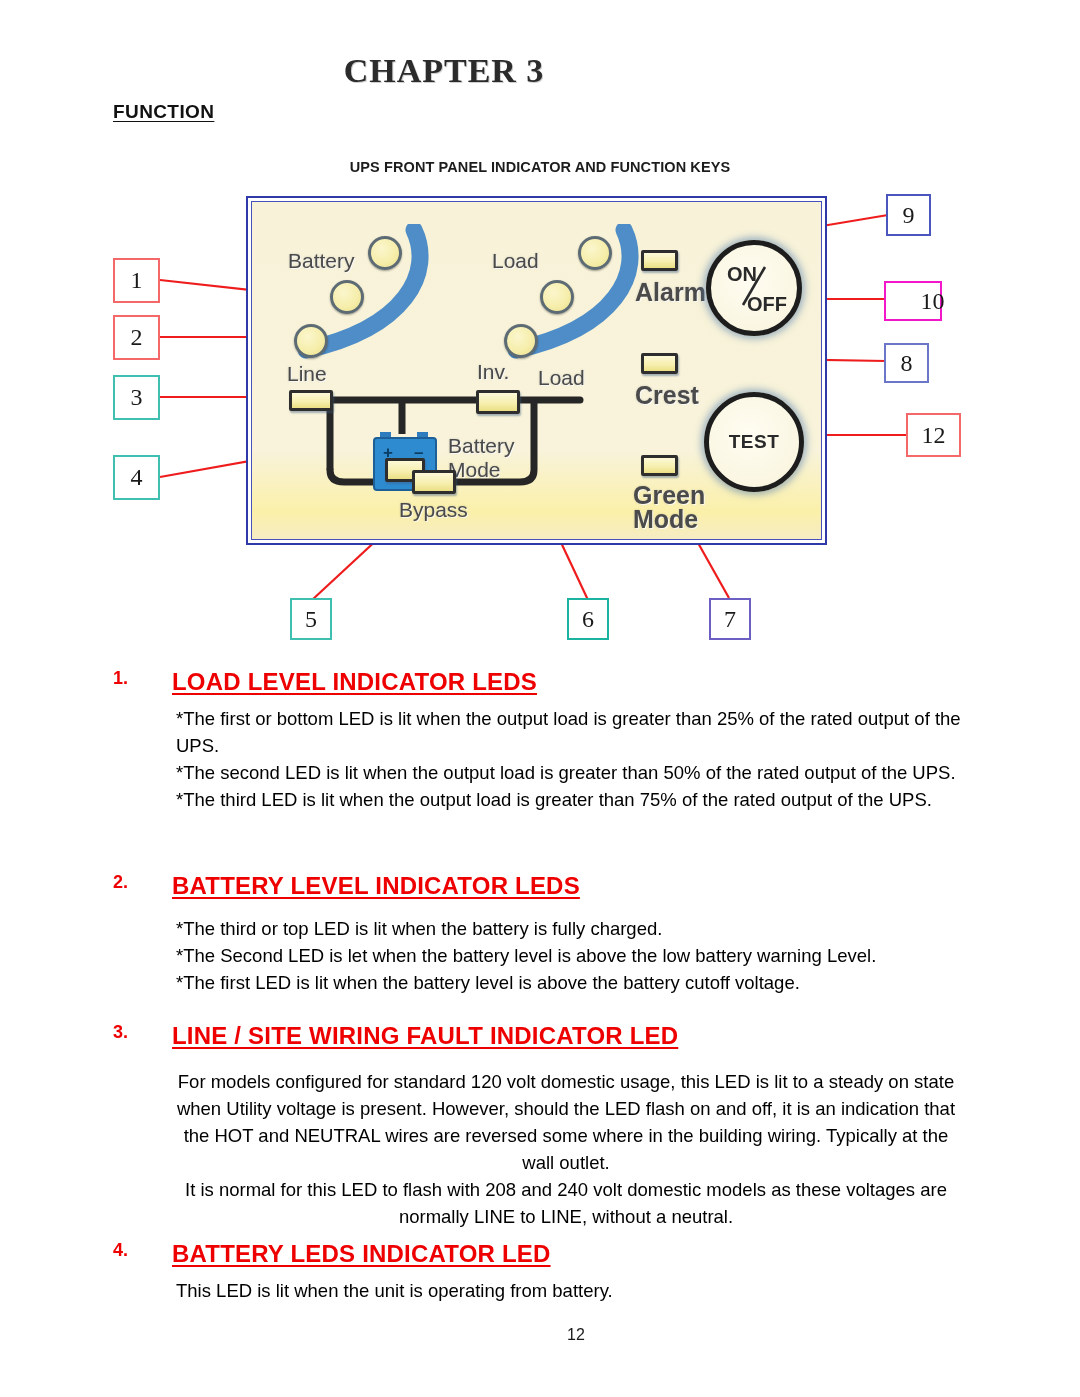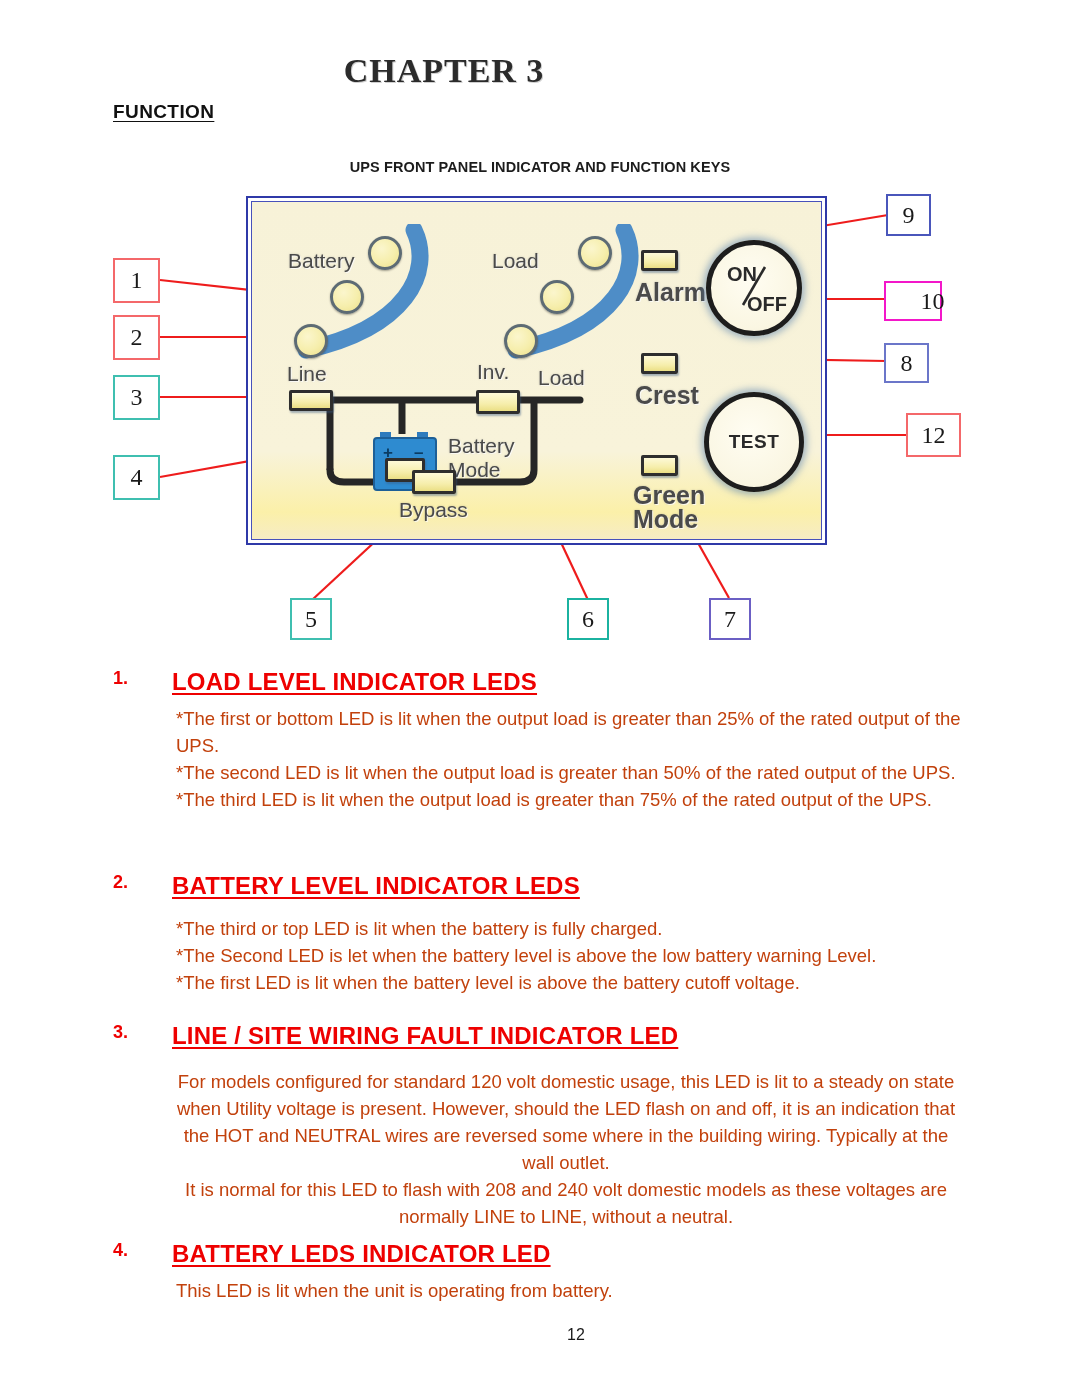--- a/index.html
+++ b/index.html
@@ -158,21 +158,21 @@
     position: absolute;
     font-size: 18px;
     font-weight: bold;
     color: #ee0000;
   }
   .sec-title-txt { text-decoration: underline; text-underline-offset: 3px; }
   .para {
     position: absolute;
     font-size: 18.5px;
     line-height: 27px;
-    color: #c2410c;
+    color: #000000;
   }
   .page-num {
     position: absolute;
     left: 0; top: 1326px;
     width: 1080px;
     text-align: center;
     font-size: 16px;
     color: #1a1a1a;
     margin-left: 36px;
   }

